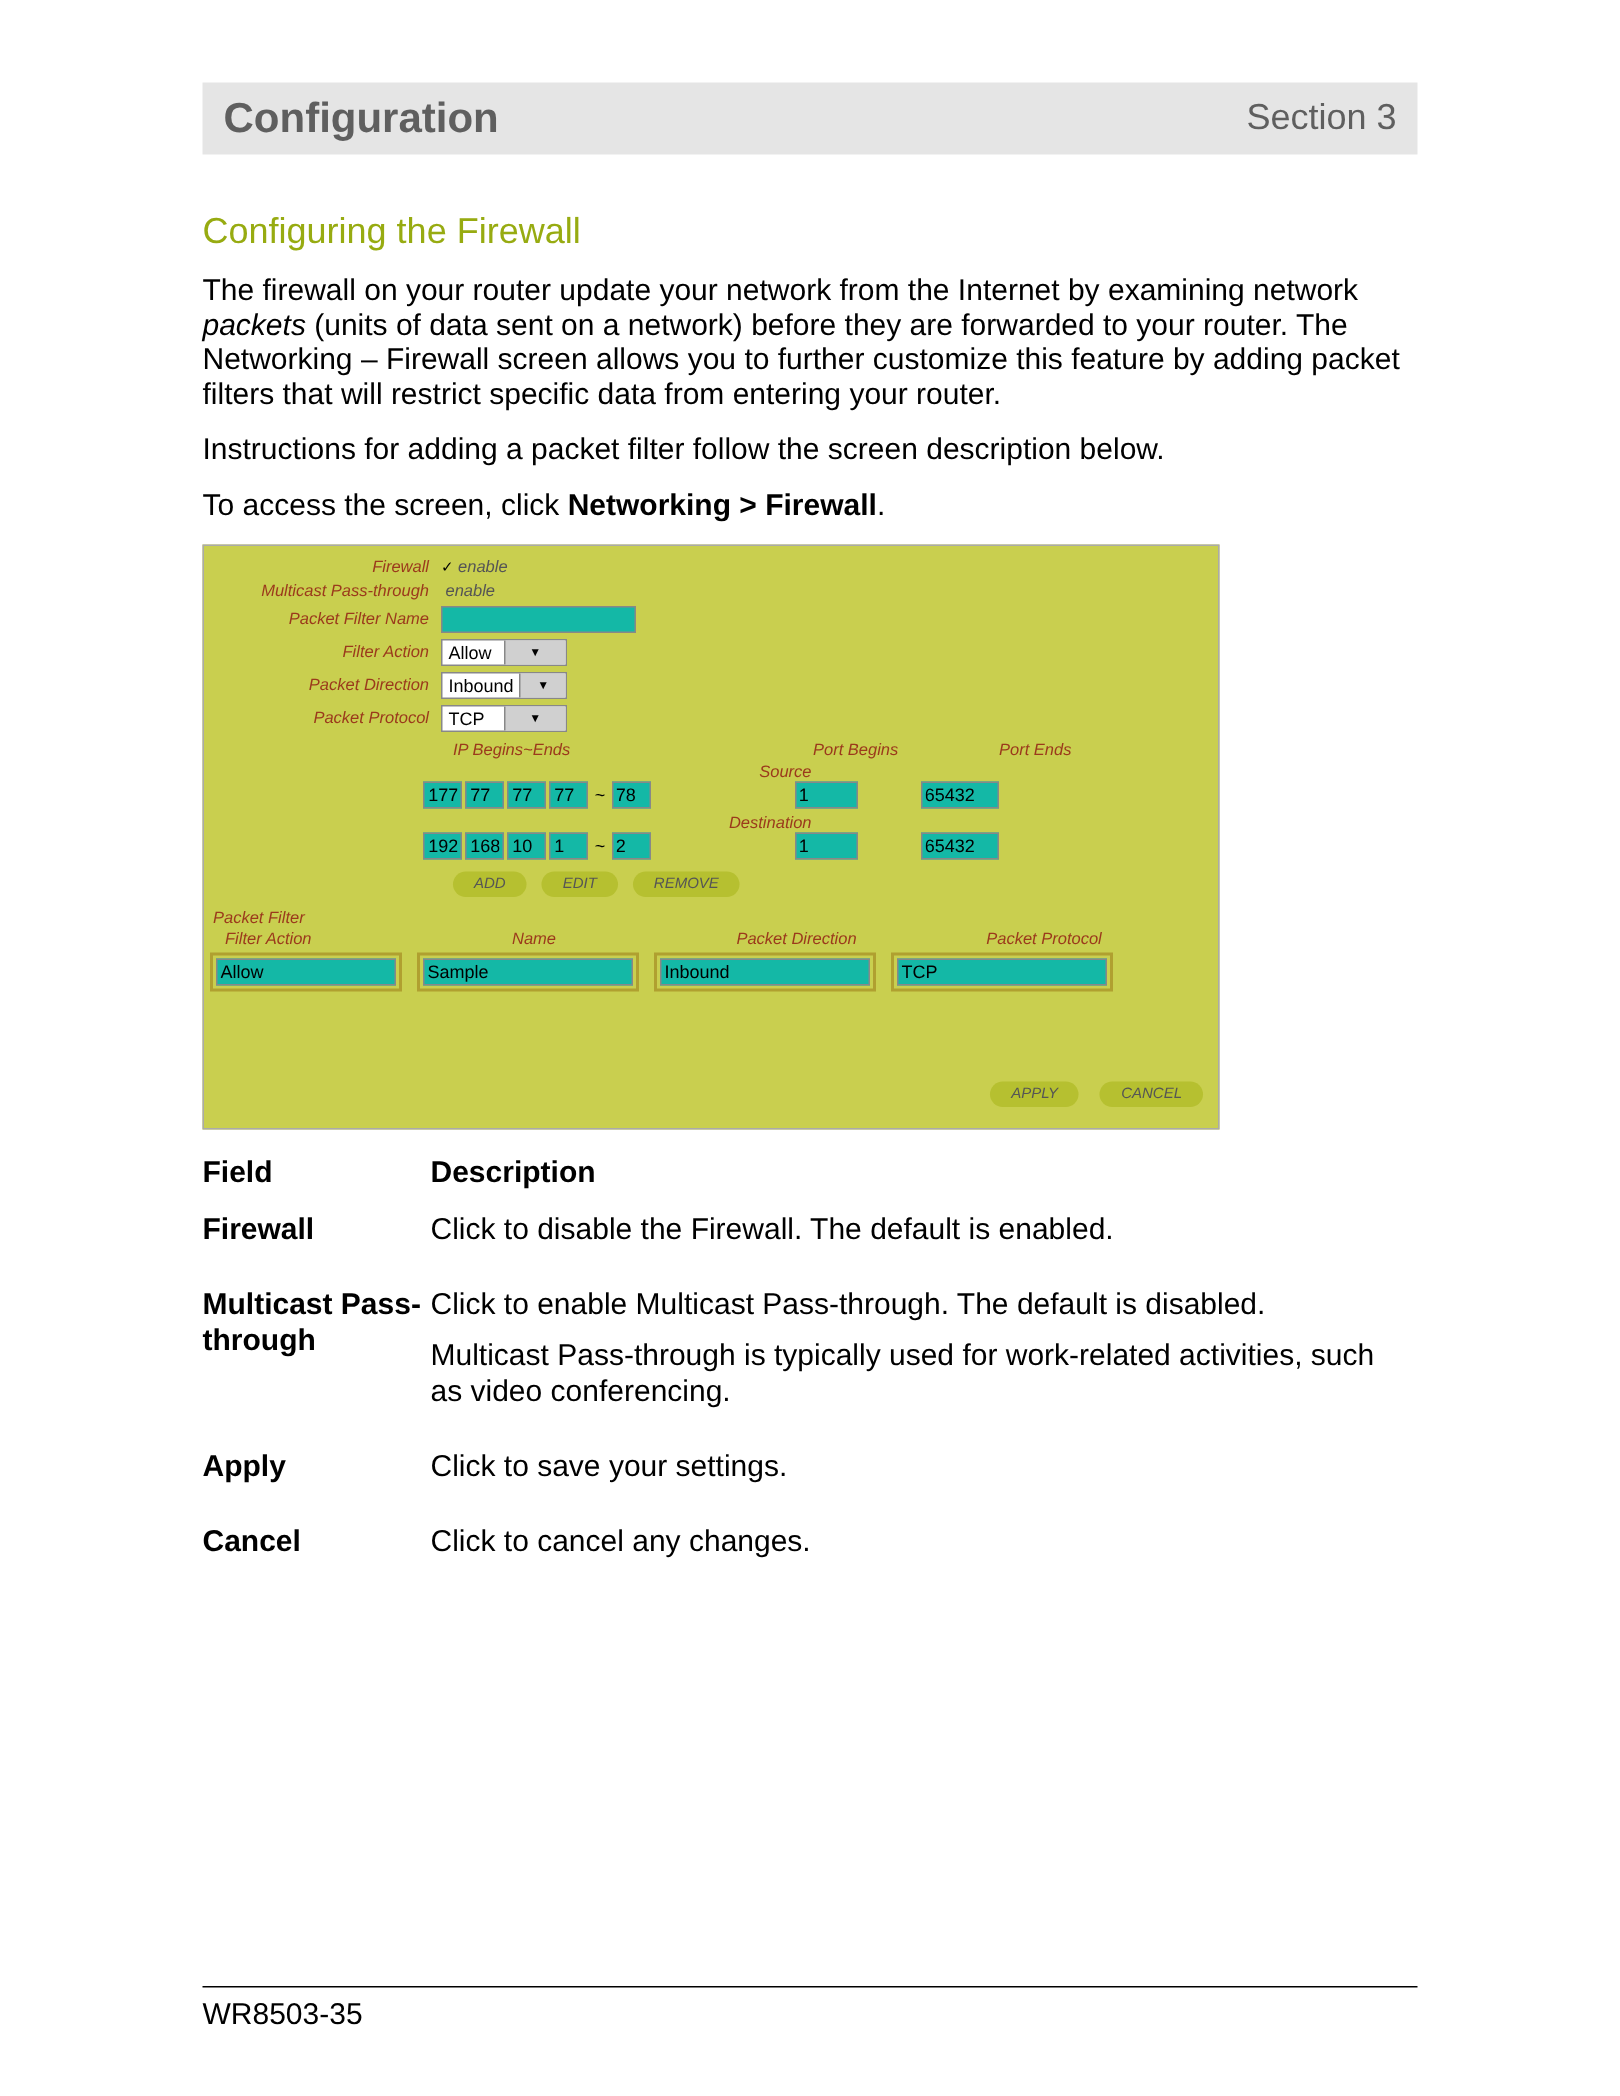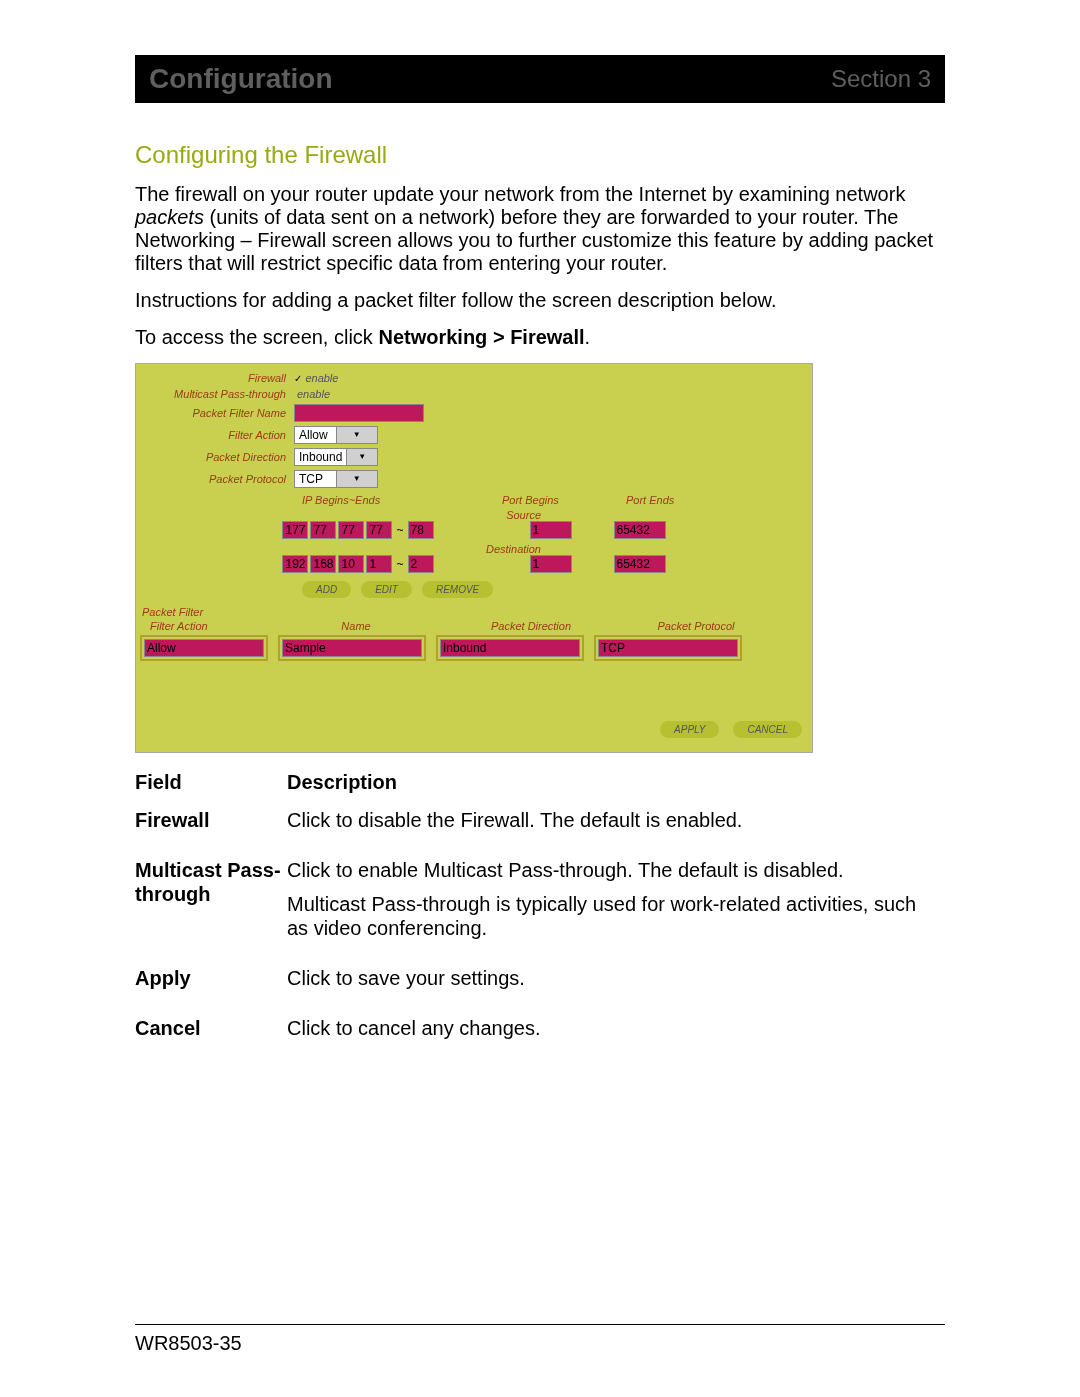--- a/index.html
+++ b/index.html
@@ -7,21 +7,21 @@
     width: 1080px;
     height: 1397px;
     background: #fff;
     font-family: Arial, Helvetica, sans-serif;
     font-size: 20px;
     color: #000;
     position: relative;
   }
   .page-header {
     margin: 55px 135px 0 135px;
-    background: #000000;
+    background: #e5e5e5;
     height: 48px;
     display: flex;
     align-items: center;
     justify-content: space-between;
     padding: 0 14px;
   }
   .page-header .chapter {
     font-size: 28px;
     font-weight: bold;
     color: #5f5f5f;
@@ -82,21 +82,21 @@
   .form-row .ctl {
     display: flex;
     align-items: center;
     gap: 3px;
   }
   .cblabel {
     color: #555; font-style: italic; font-size: 11px;
   }
   input.txt {
     border: 1px solid #888;
-    background: #be185d;
+    background: #14b8a6;
     height: 18px;
     padding: 0 2px;
     font-size: 12px;
     font-family: Verdana, Arial, sans-serif;
   }
   .sel {
     display: flex;
     border: 1px solid #888;
     background: #fff;
     height: 18px;
@@ -109,21 +109,21 @@
     background: #d0d0d0;
     border-left: 1px solid #888;
     text-align: center;
     font-size: 8px;
     line-height: 16px;
     color: #000;
   }
   .ipheads {
     margin-left: 158px;
     display: flex;
-    gap: 80px;
+    gap: 120px;
     color: #9b3a1c;
     font-style: italic;
     font-size: 11px;
     margin-top: 6px;
     margin-bottom: 3px;
   }
   .ipheads .h1 { width: 120px; }
   .ipheads .h2 { width: 70px; }
   .ipheads .h3 { width: 60px; }
   .iprow {

